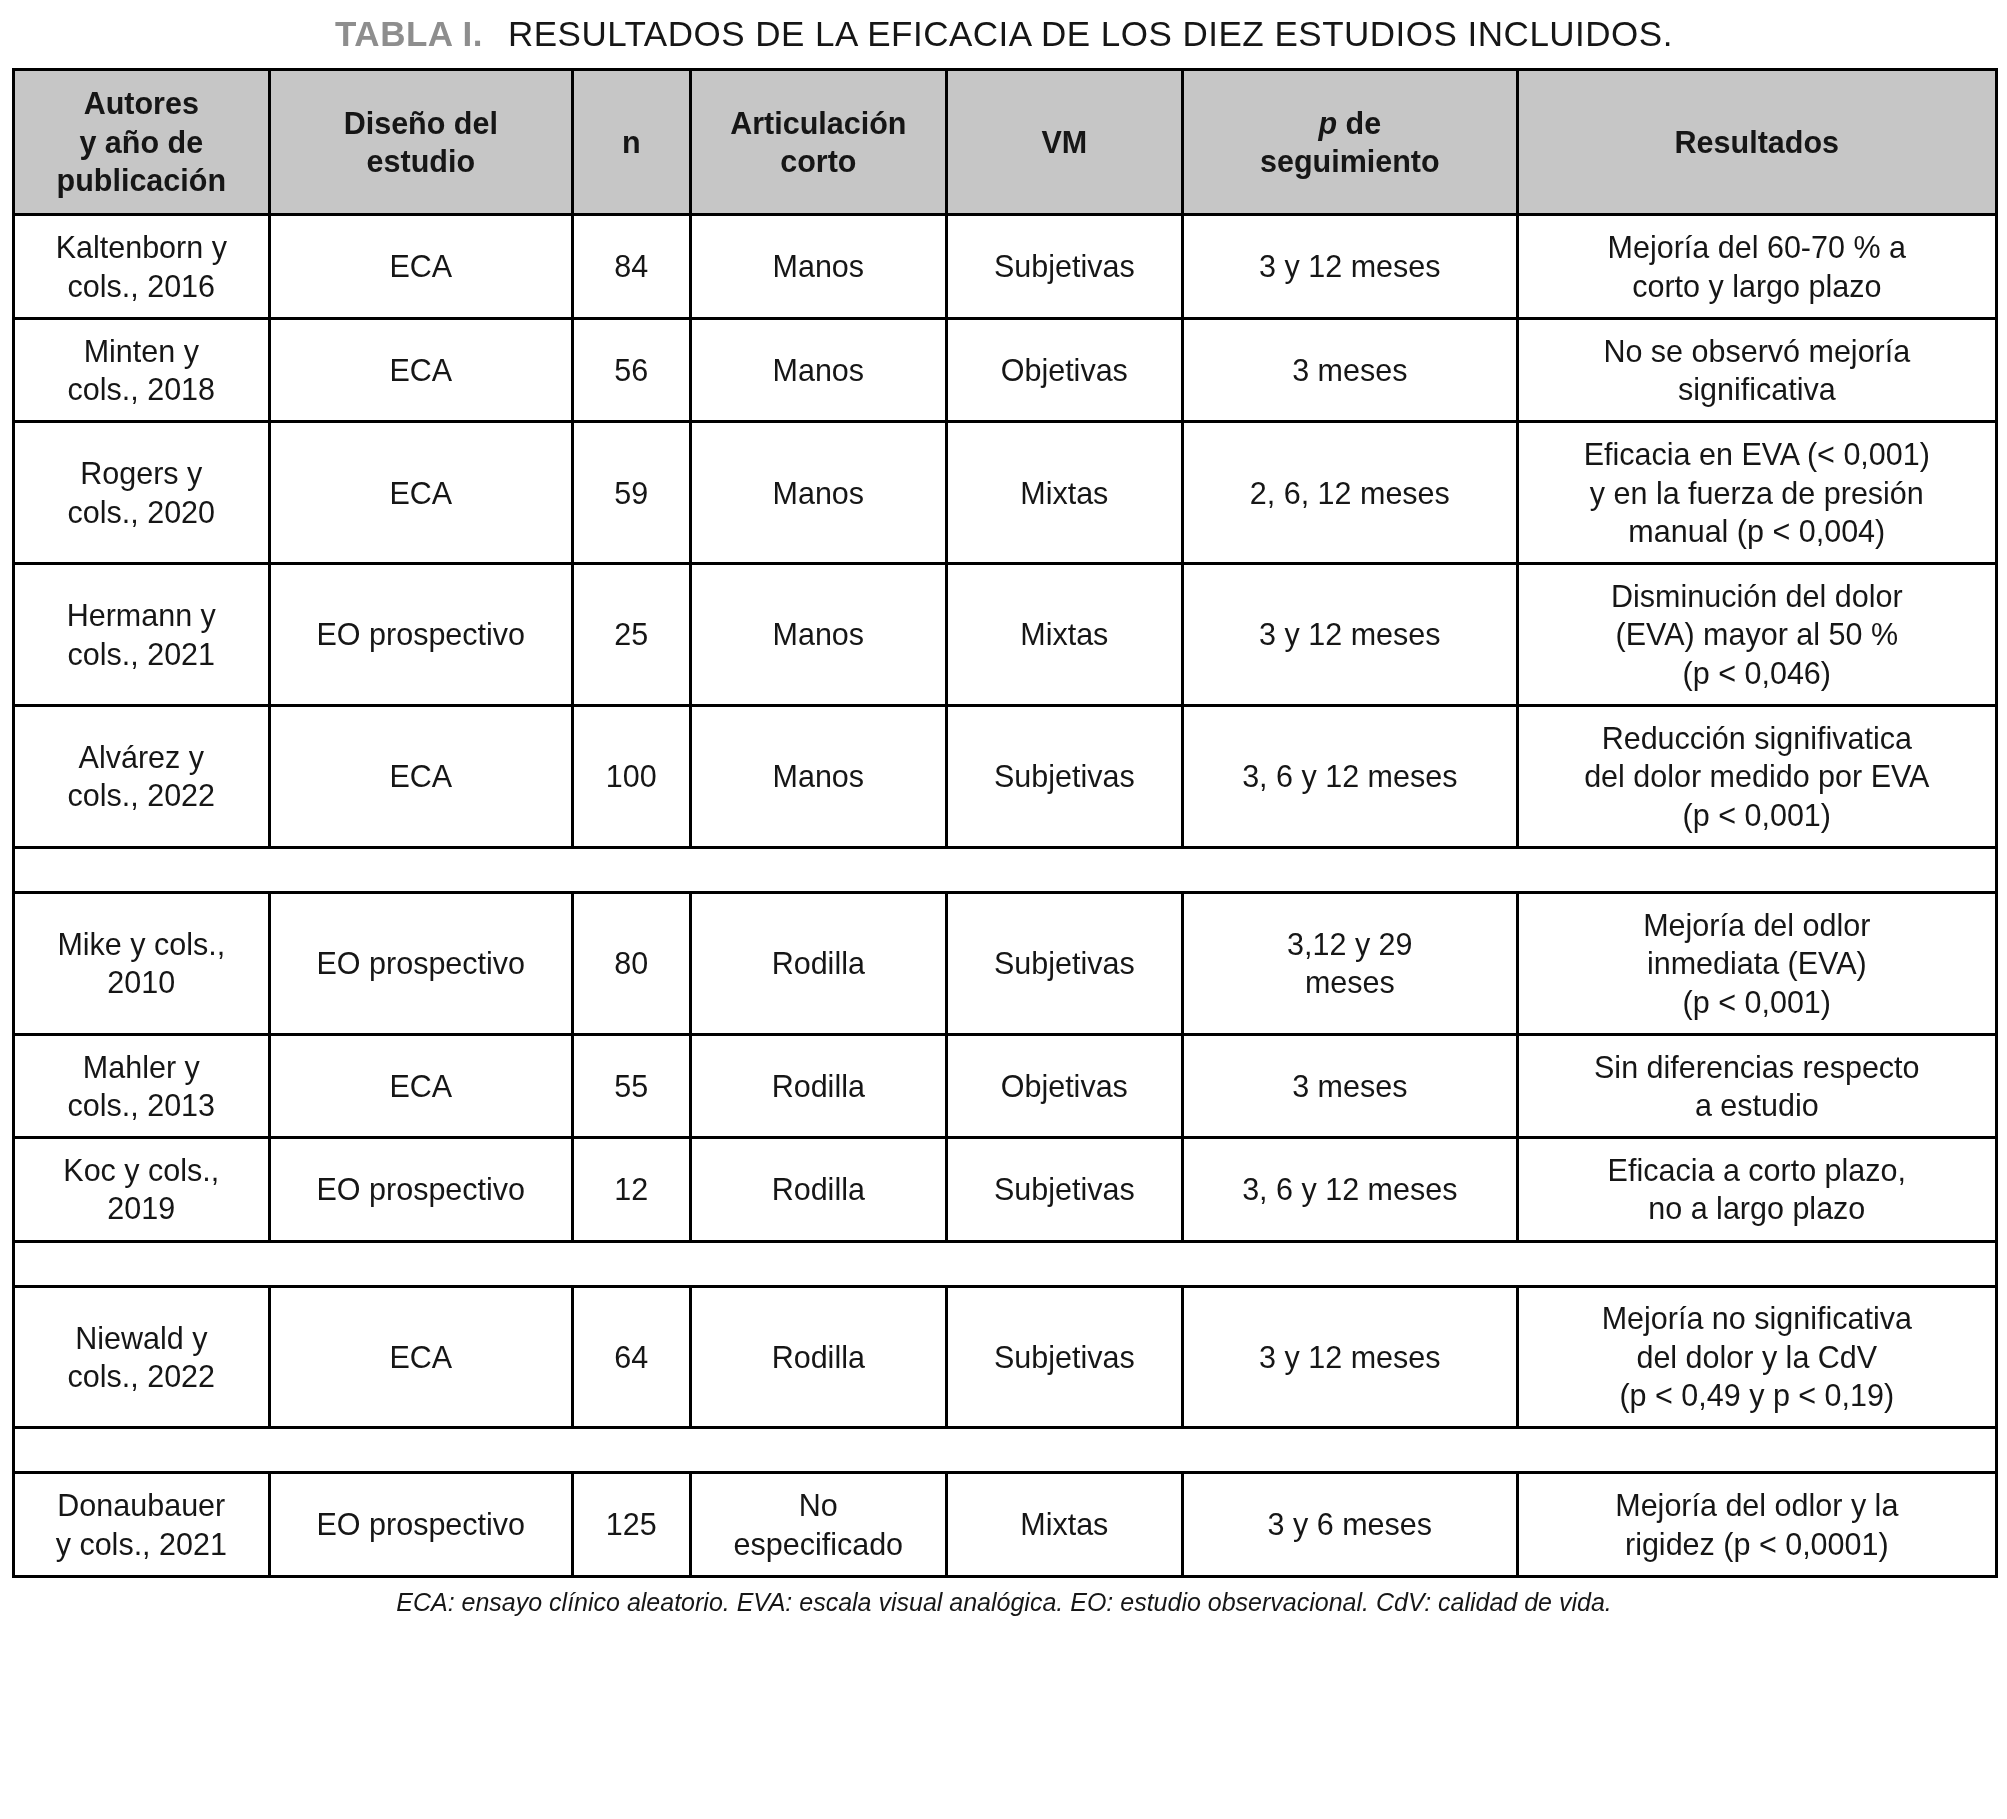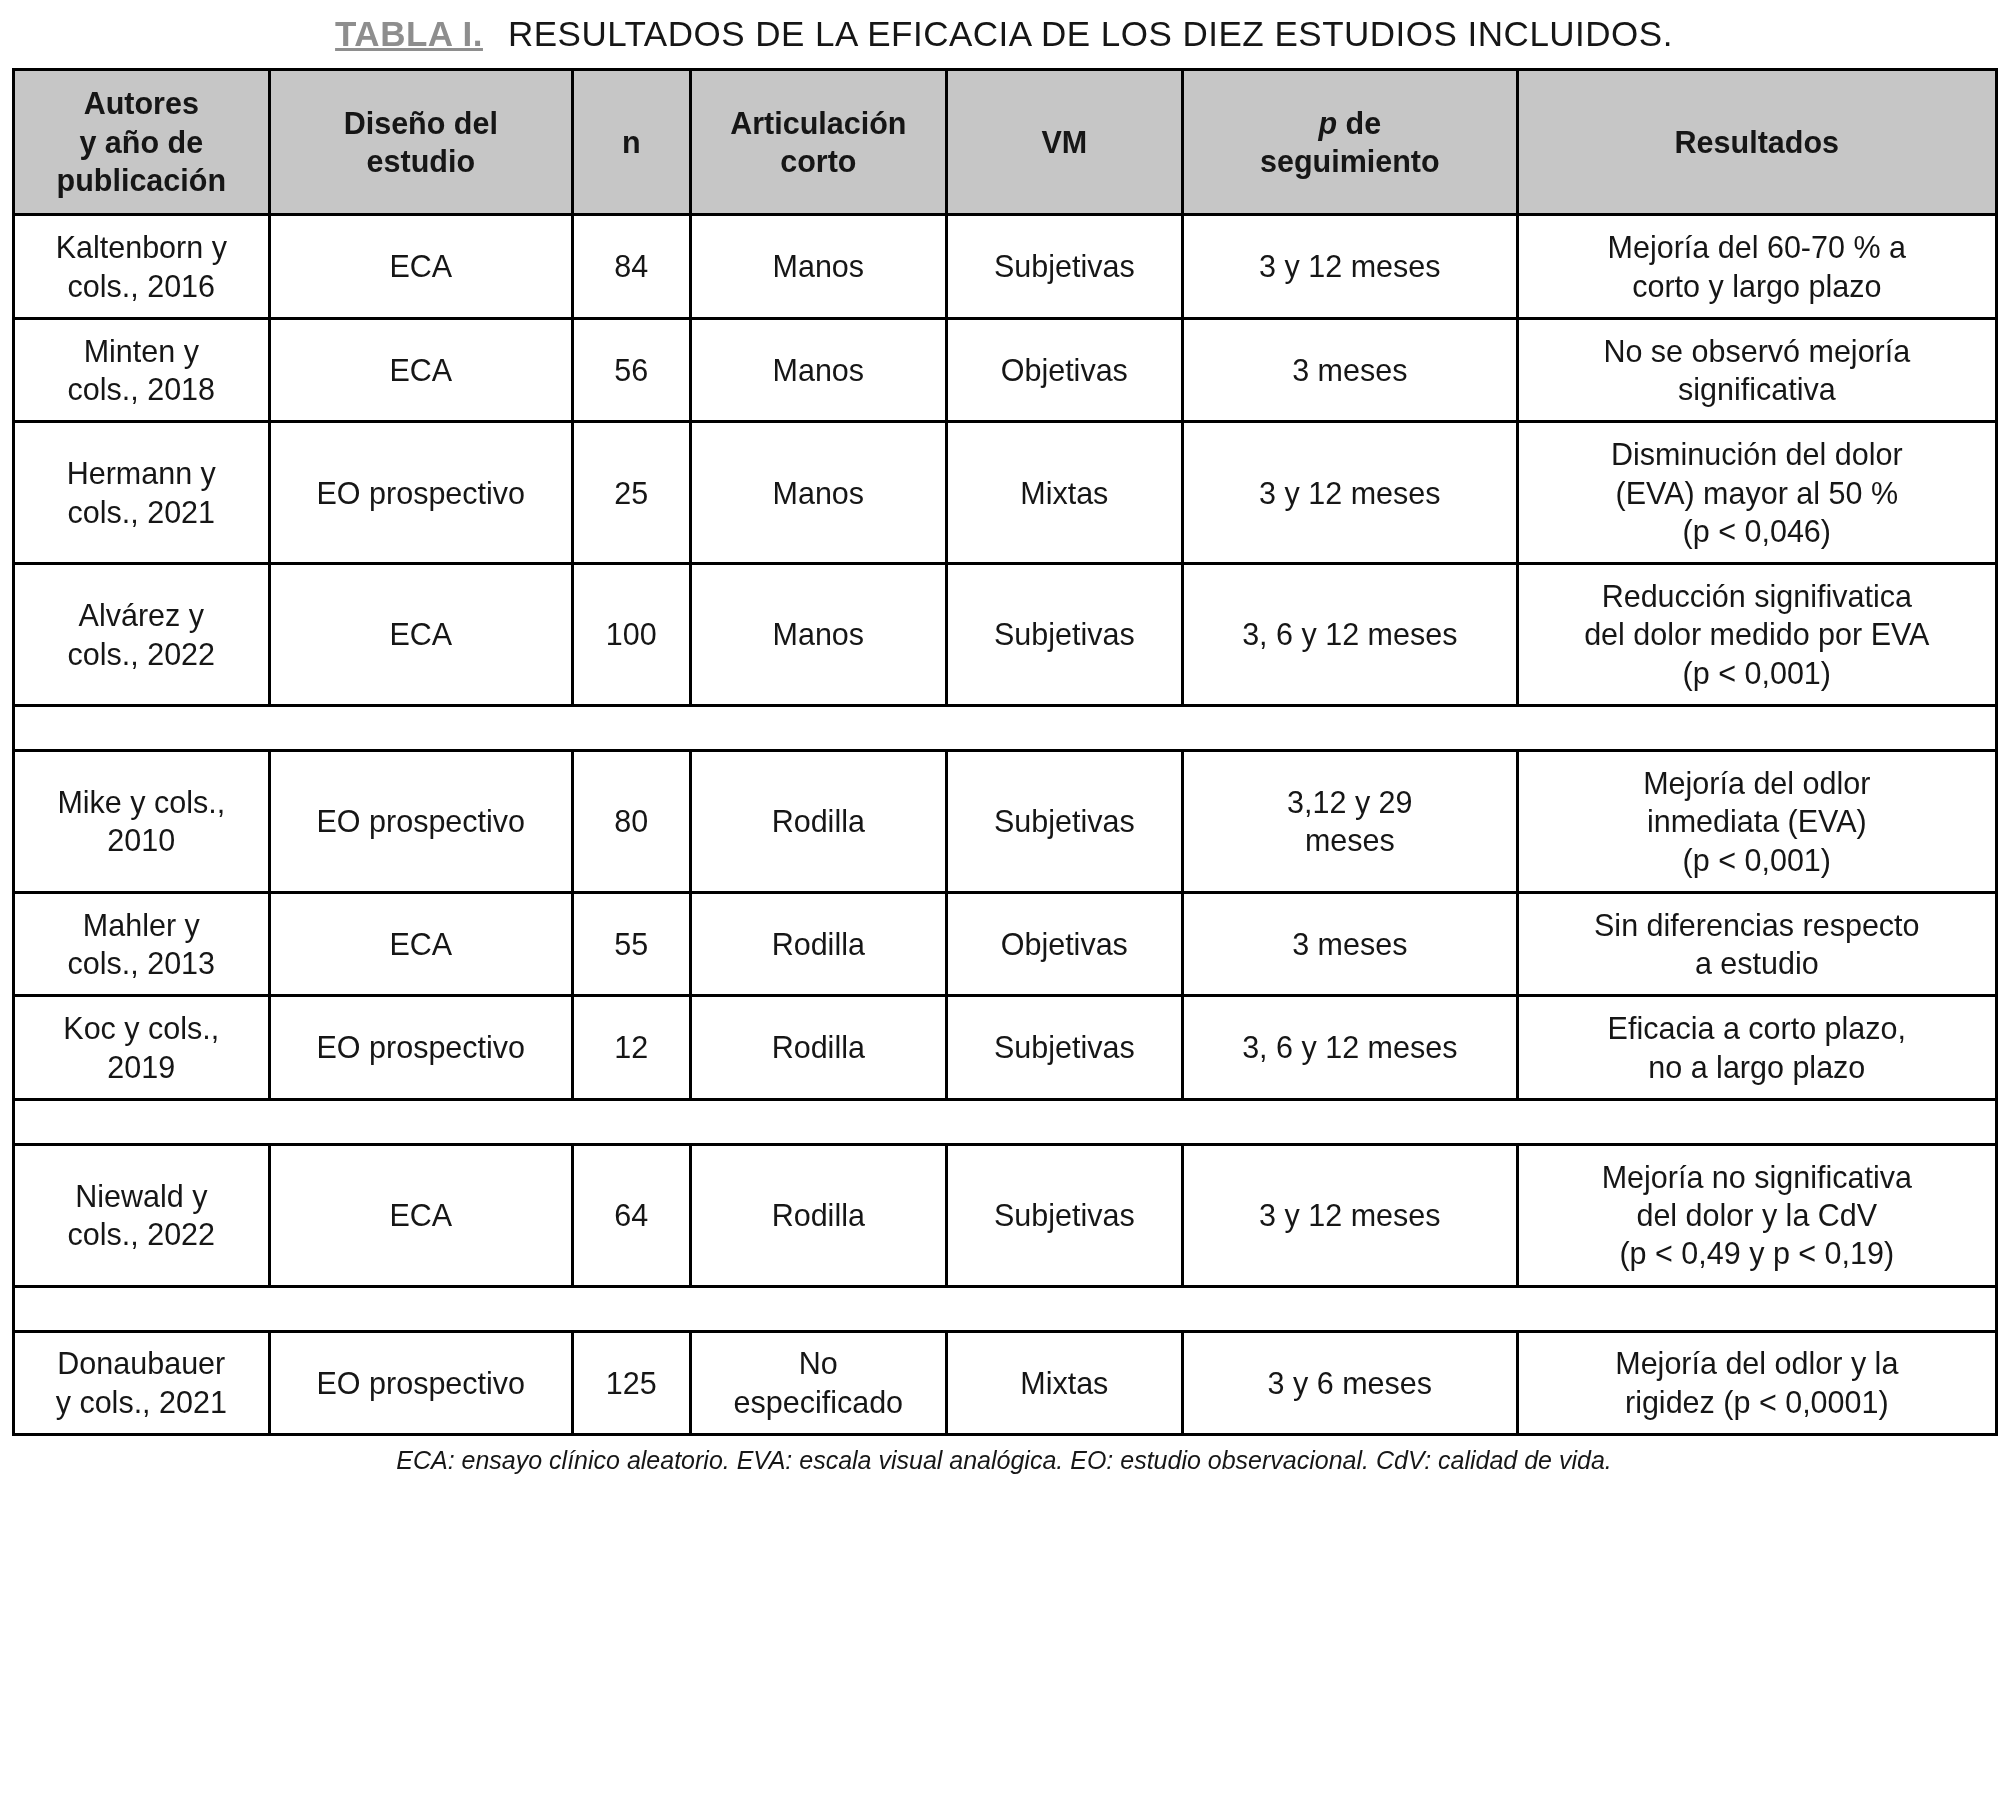--- a/index.html
+++ b/index.html
@@ -22,21 +22,20 @@
   .title{
     text-align:center;
     font-size:35px;
     margin:5.9px 0 13.8px 0;
     letter-spacing:0.5px;
   }
   .title-label{
     color:var(--title-label);
     font-weight:bold;
     margin-right:25px;
-    text-decoration:underline;
   }
   .title-text{
     color:var(--text);
     font-weight:normal;
   }
   table.results{
     width:1984px;
     border-collapse:collapse;
     table-layout:fixed;
   }
@@ -119,20 +118,32 @@
 cols., 2018</td>
       <td>ECA</td>
       <td>56</td>
       <td>Manos</td>
       <td>Objetivas</td>
       <td>3 meses</td>
       <td>No se observó mejoría
 significativa</td>
     </tr>
     <tr>
+      <td class="cell-autor">Rogers y
+cols., 2020</td>
+      <td>ECA</td>
+      <td>59</td>
+      <td>Manos</td>
+      <td>Mixtas</td>
+      <td>2, 6, 12 meses</td>
+      <td>Eficacia en EVA (&lt; 0,001)
+y en la fuerza de presión
+manual (p &lt; 0,004)</td>
+    </tr>
+    <tr>
       <td class="cell-autor">Hermann y
 cols., 2021</td>
       <td>EO prospectivo</td>
       <td>25</td>
       <td>Manos</td>
       <td>Mixtas</td>
       <td>3 y 12 meses</td>
       <td>Disminución del dolor
 (EVA) mayor al 50 %
 (p &lt; 0,046)</td>

